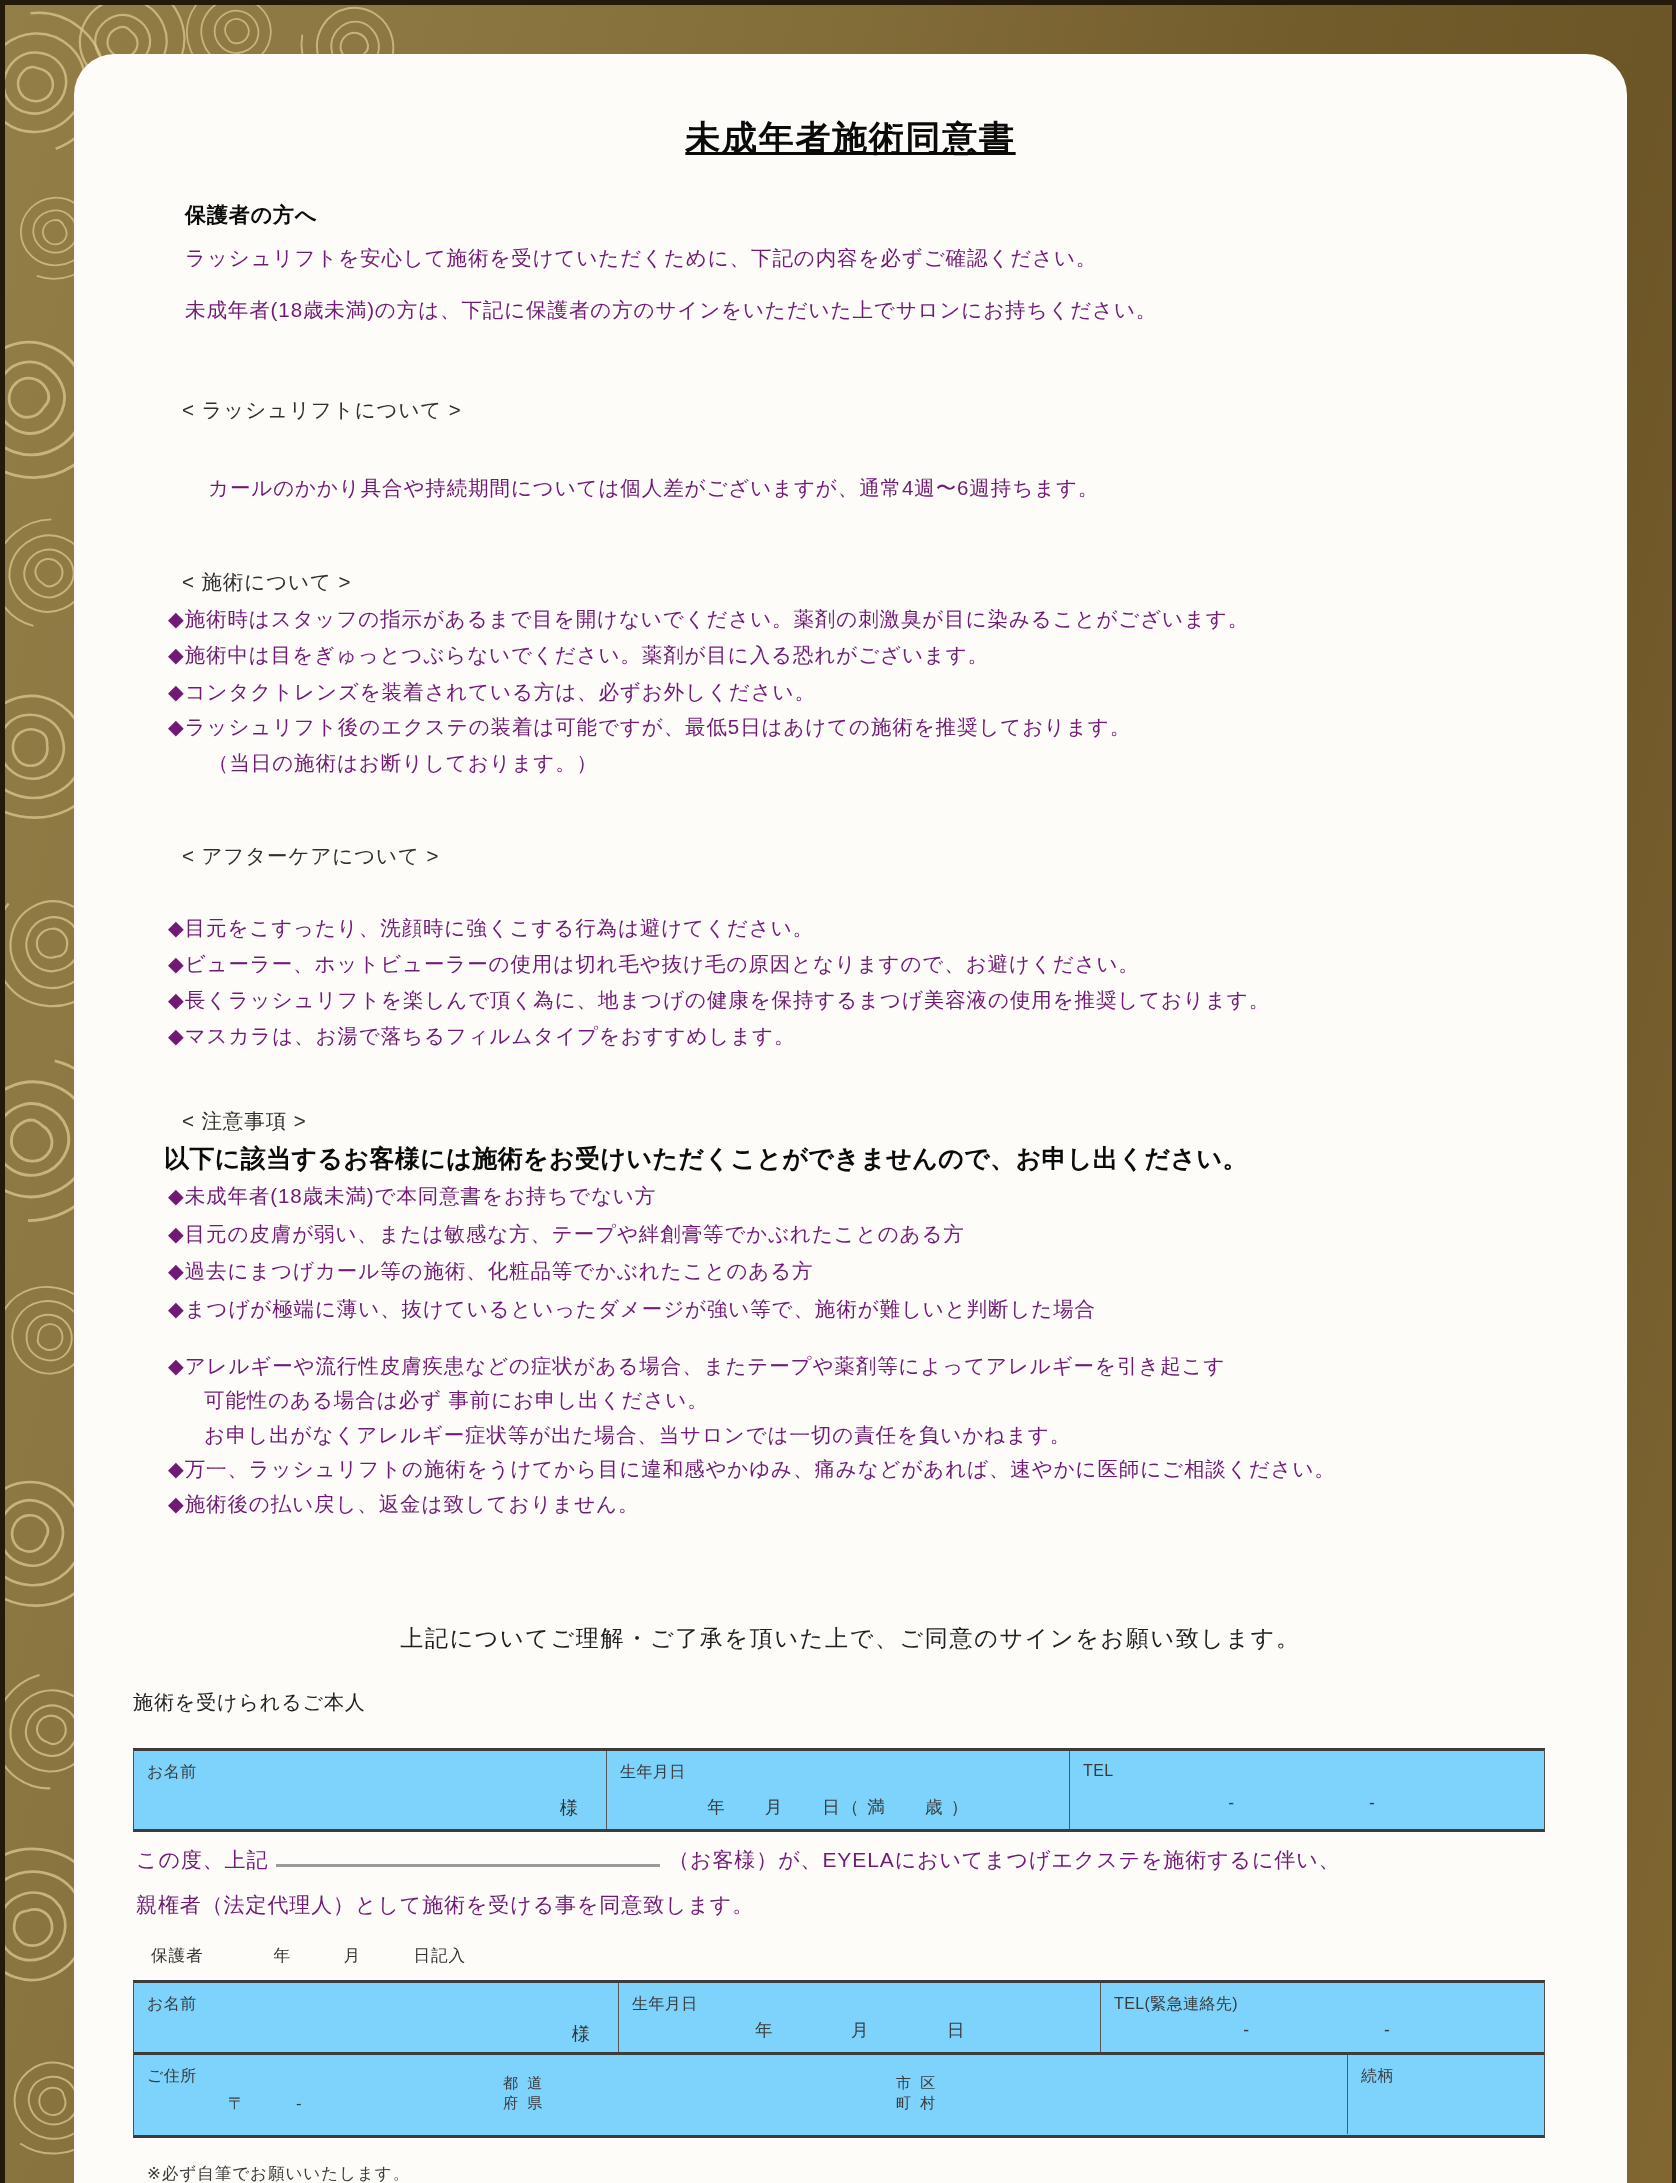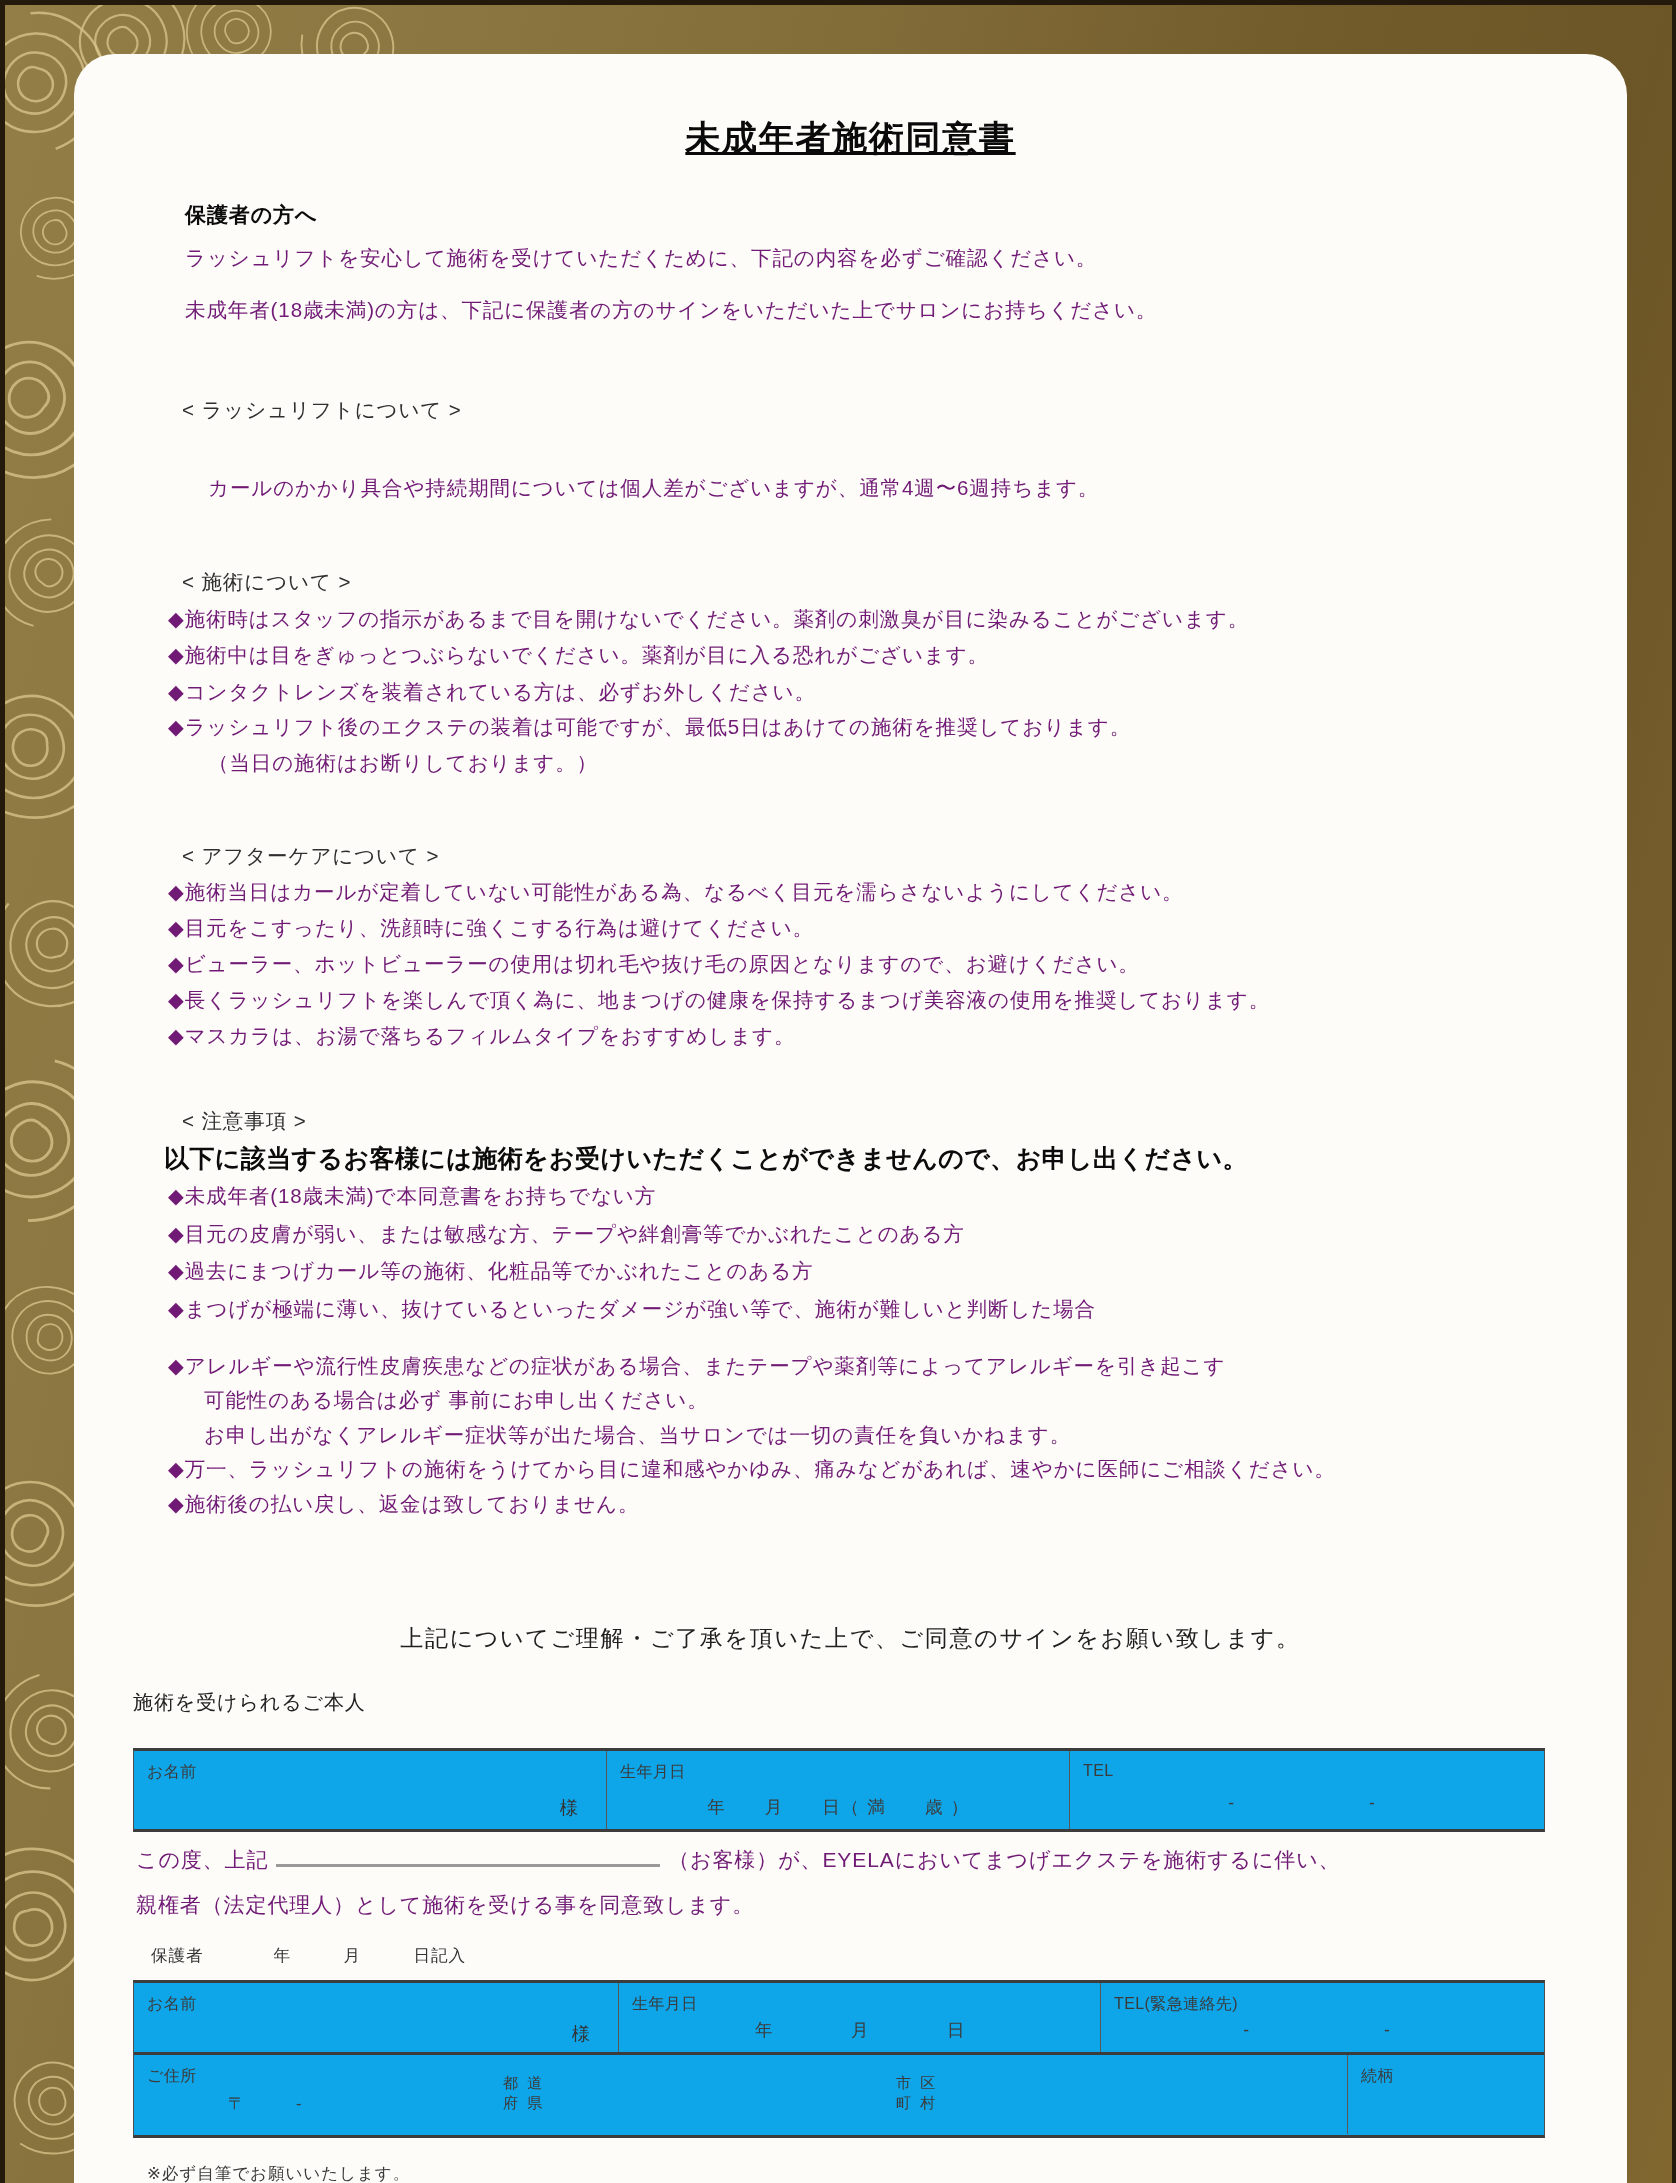--- a/index.html
+++ b/index.html
@@ -27,21 +27,21 @@
   .lead{left:111px;}
   .head{left:108px;color:#2f2f2f;}
   .bullet{left:94px;}
   .indent{left:134px;}
   .b{font-weight:bold;color:#0b0b0b;}
   .center{left:0;right:0;text-align:center;}
   .title{font-size:35px;font-weight:bold;color:#0a0a0a;letter-spacing:1.7px;text-decoration:underline;}
   .warn{font-size:25px;letter-spacing:0.4px;}
   .small{font-size:16.6px;color:#3a3a3a;}
   
-  .tbl{position:absolute;left:59px;width:1410px;background:#0ea5e9;
+  .tbl{position:absolute;left:59px;width:1410px;background:#7dd3fc;
        border-left:1.7px solid #4e4e4e;border-right:1.7px solid #4e4e4e;
        border-top:3.9px solid #3c3c3c;border-bottom:3.9px solid #3c3c3c;}
   .cell{position:absolute;top:0;height:100%;}
   .vline{border-left:1.7px solid #575757;}
   .cell-label{position:absolute;top:10.5px;left:13px;font-size:16px;color:#3b3b3b;letter-spacing:0.4px;white-space:nowrap;}
   .name-suffix{position:absolute;bottom:8.7px;right:28px;font-size:18.3px;color:#333;}
   .cell-mid{position:absolute;width:100%;text-align:center;font-size:17.5px;color:#3c3c3c;letter-spacing:1.7px;white-space:nowrap;}
   .row{position:absolute;left:0;width:100%;}
   .stack{position:absolute;font-size:15px;line-height:20px;color:#3b3b3b;letter-spacing:2.6px;white-space:nowrap;}
   
@@ -99,21 +99,20 @@
     <div class="t indent" style="top:420px;">カールのかかり具合や持続期間については個人差がございますが、通常4週〜6週持ちます。</div>
 
     <div class="t head" style="top:514px;">&lt; 施術について &gt;</div>
     <div class="t bullet" style="top:551px;">◆施術時はスタッフの指示があるまで目を開けないでください。薬剤の刺激臭が目に染みることがございます。</div>
     <div class="t bullet" style="top:587px;">◆施術中は目をぎゅっとつぶらないでください。薬剤が目に入る恐れがございます。</div>
     <div class="t bullet" style="top:624px;">◆コンタクトレンズを装着されている方は、必ずお外しください。</div>
     <div class="t bullet" style="top:659px;">◆ラッシュリフト後のエクステの装着は可能ですが、最低5日はあけての施術を推奨しております。</div>
     <div class="t indent" style="top:695px;">（当日の施術はお断りしております。）</div>
 
     <div class="t head" style="top:788px;">&lt; アフターケアについて &gt;</div>
-    <div class="t bullet" style="top:824px;">◆施術当日はカールが定着していない可能性がある為、なるべく目元を濡らさないようにしてください。</div>
     <div class="t bullet" style="top:860px;">◆目元をこすったり、洗顔時に強くこする行為は避けてください。</div>
     <div class="t bullet" style="top:896px;">◆ビューラー、ホットビューラーの使用は切れ毛や抜け毛の原因となりますので、お避けください。</div>
     <div class="t bullet" style="top:932px;">◆長くラッシュリフトを楽しんで頂く為に、地まつげの健康を保持するまつげ美容液の使用を推奨しております。</div>
     <div class="t bullet" style="top:968px;">◆マスカラは、お湯で落ちるフィルムタイプをおすすめします。</div>
 
     <div class="t head" style="top:1053px;">&lt; 注意事項 &gt;</div>
     <div class="t b warn" style="top:1088px;left:90px;">以下に該当するお客様には施術をお受けいただくことができませんので、お申し出ください。</div>
     <div class="t bullet" style="top:1128px;">◆未成年者(18歳未満)で本同意書をお持ちでない方</div>
     <div class="t bullet" style="top:1166px;">◆目元の皮膚が弱い、または敏感な方、テープや絆創膏等でかぶれたことのある方</div>
     <div class="t bullet" style="top:1203px;">◆過去にまつげカール等の施術、化粧品等でかぶれたことのある方</div>

